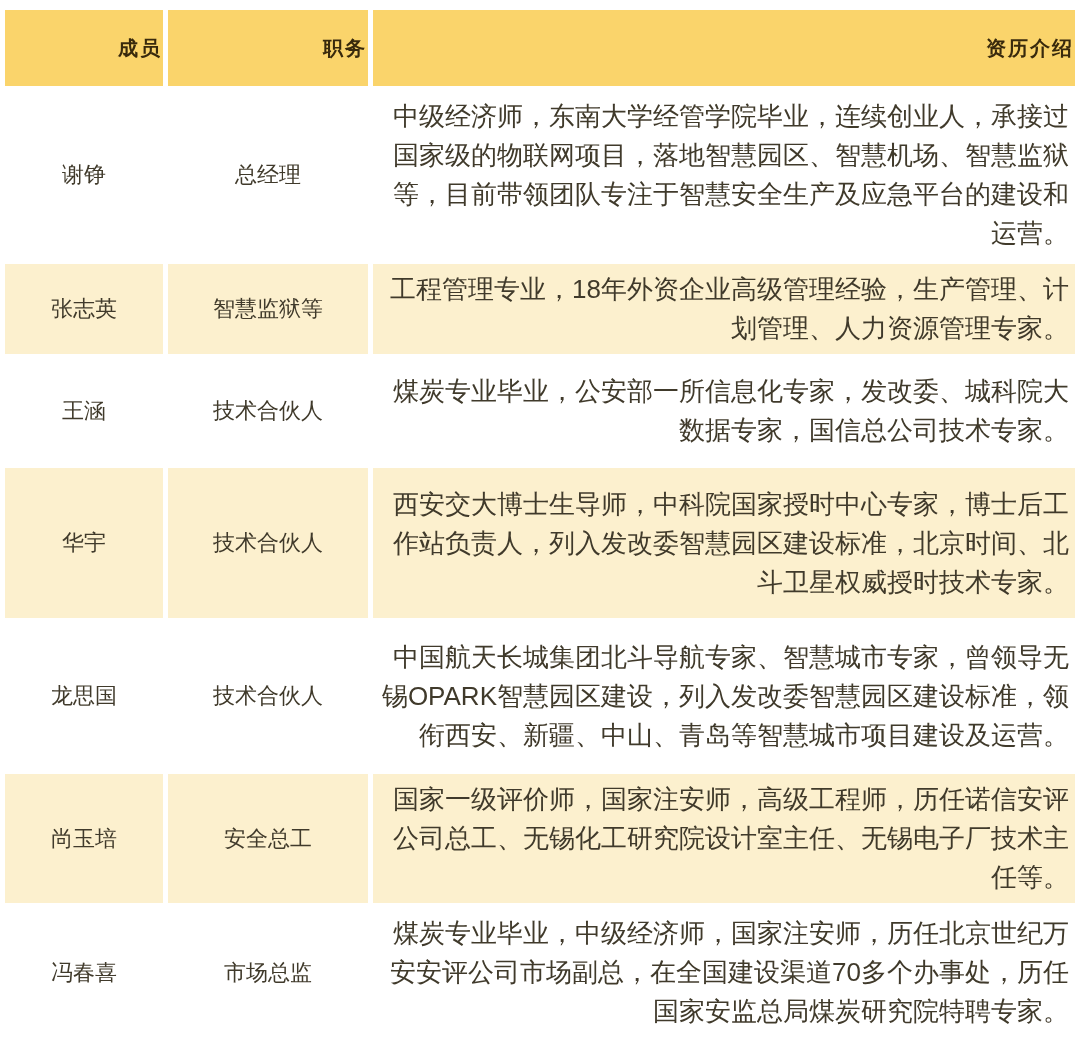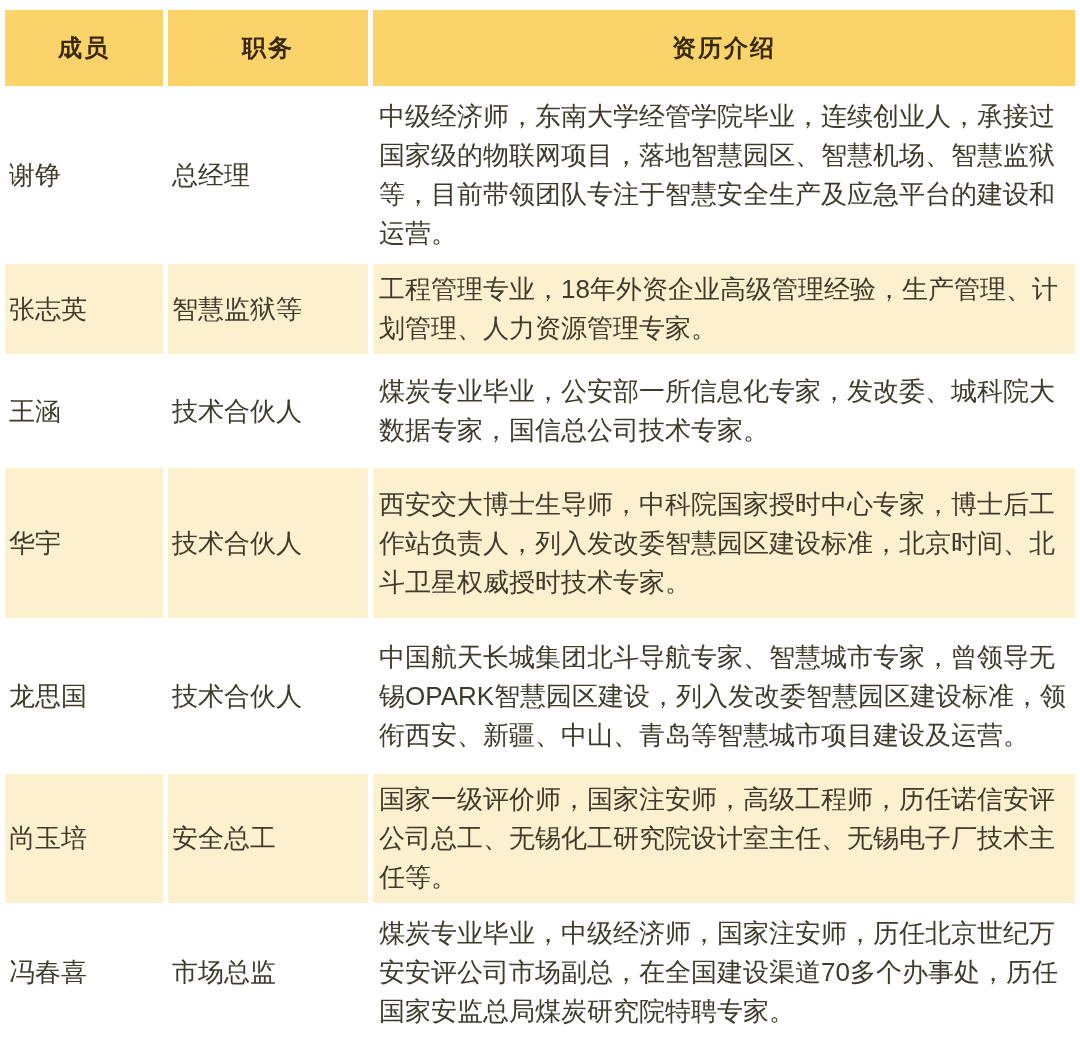--- a/index.html
+++ b/index.html
@@ -37,33 +37,33 @@
   tr.r2 { height: 80px; }
   tr.r3 { height: 104px; }
   tr.r4 { height: 150px; }
   tr.r5 { height: 146px; }
   tr.r6 { height: 116px; }
   tr.r7 { height: 108px; }
 
   th.hdr {
     background: #fad46b;
     color: #38290c;
-    font-size: 24px;
+    font-size: 20px;
     font-weight: bold;
-    text-align: center;
+    text-align: right;
     letter-spacing: 2px;
   }
   td.name-cell, td.pos-cell {
-    text-align: left;
-    font-size: 26px;
+    text-align: center;
+    font-size: 22px;
     color: #403a2b;
     padding: 0 4px;
   }
   td.bio-cell {
-    text-align: left;
+    text-align: right;
     font-size: 26px;
     line-height: 39px;
     color: #403a2b;
     padding: 6px 6px;
   }
   tr.stripe td { background: #fcf0ce; }
   tr.plain  td { background: #ffffff; }
 </style>
 </head>
 <body>

